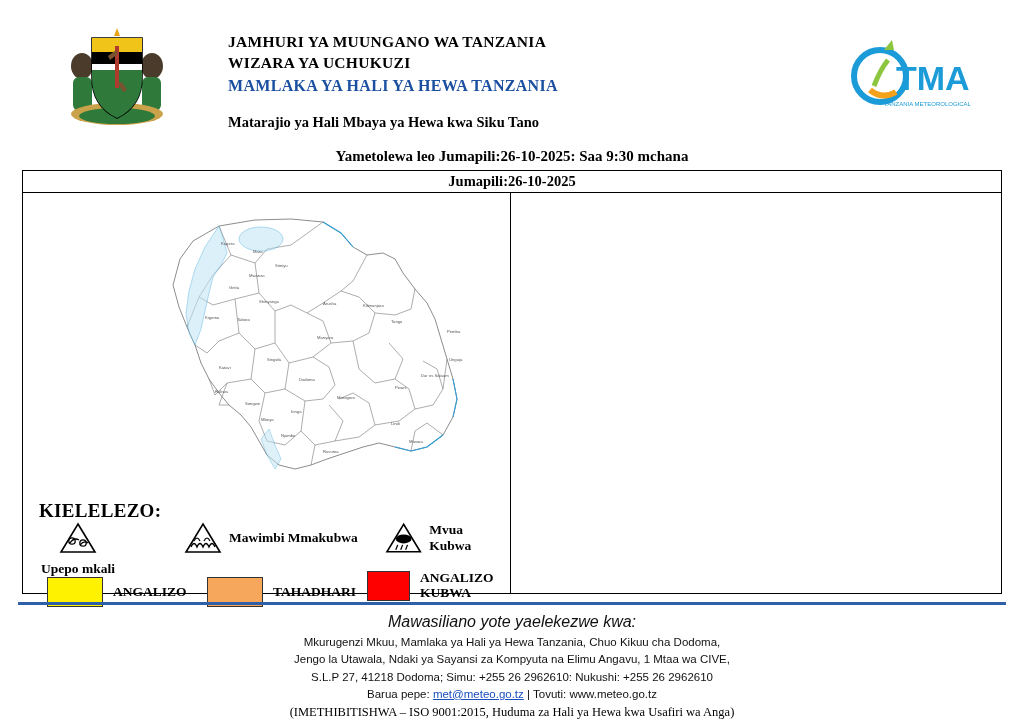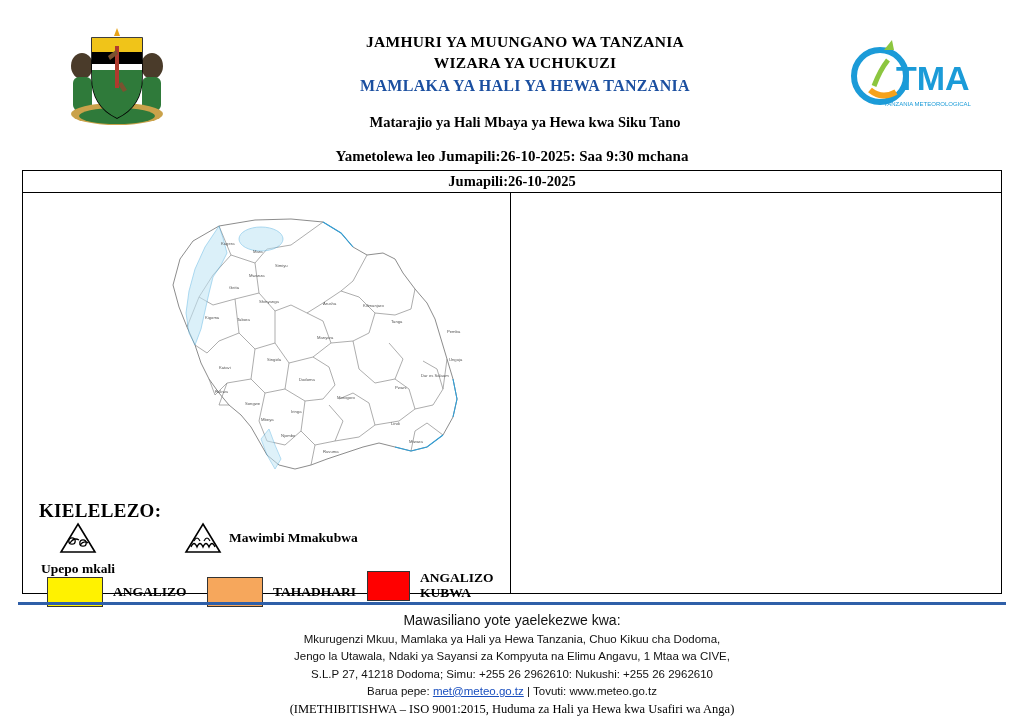--- a/index.html
+++ b/index.html
@@ -39,24 +39,23 @@
   }
   .tma-logo {
     position: absolute;
     right: 52px;
     top: 34px;
     width: 150px;
     height: 82px;
   }
   .header-text {
     position: absolute;
-    left: 240px;
+    left: 228px;
     top: 32px;
     width: 570px;
-    text-align: center;
   }
   .h-line1 {
     font-size: 15.5px;
     font-weight: bold;
     letter-spacing: .3px;
     color: #000;
     line-height: 1.35;
   }
   .h-line2 {
     font-size: 15.5px;
@@ -222,21 +221,22 @@
   }
   .footer {
     position: absolute;
     left: 0;
     top: 610px;
     width: 1024px;
     text-align: center;
     font-family: "Liberation Sans", sans-serif;
   }
   .f-italic {
-    font-size: 14px;
+    font-style: italic;
+    font-size: 16px;
     color: #111;
     line-height: 1.5;
   }
   .f-line {
     font-size: 11.5px;
     color: #111;
     line-height: 1.5;
   }
   .f-line a, .f-mail {
     color: #1a4fbf;
@@ -417,20 +417,28 @@
           <div class="sym-item sym-2">
             <svg width="40" height="34" viewBox="0 0 40 34">
               <path d="M20 3 L37 31 L3 31 Z" fill="#ffffff" stroke="#000" stroke-width="1.6"></path>
               <path d="M8 26 q3 -7 6 0 q3 -7 6 0 q3 -7 6 0 q3 -7 6 0" fill="none" stroke="#000" stroke-width="1.3"></path>
               <path d="M11 20 q3 -6 6 0" fill="none" stroke="#000" stroke-width="1.2"></path>
               <path d="M21 20 q3 -6 6 0" fill="none" stroke="#000" stroke-width="1.2"></path>
             </svg>
             <span class="lbl">Mawimbi Mmakubwa</span>
           </div>
 
+          <div class="sym-item sym-3">
+            <svg width="40" height="34" viewBox="0 0 40 34">
+              <path d="M20 3 L37 31 L3 31 Z" fill="#ffffff" stroke="#000" stroke-width="1.6"></path>
+              <ellipse cx="20" cy="18" rx="8" ry="4.5" fill="#000"></ellipse>
+              <path d="M14 24 l-2 5 M19 24 l-2 5 M24 24 l-2 5" stroke="#000" stroke-width="1.3"></path>
+            </svg>
+            <span class="lbl">Mvua Kubwa</span>
+          </div>
 
         </div>
 
         <div class="color-key">
           <div class="ck ck-1">
             <span class="swatch" style="background:#FFF200"></span>
             <span class="ck-lbl">ANGALIZO</span>
           </div>
           <div class="ck ck-2">
             <span class="swatch" style="background:#F6A75C"></span>

